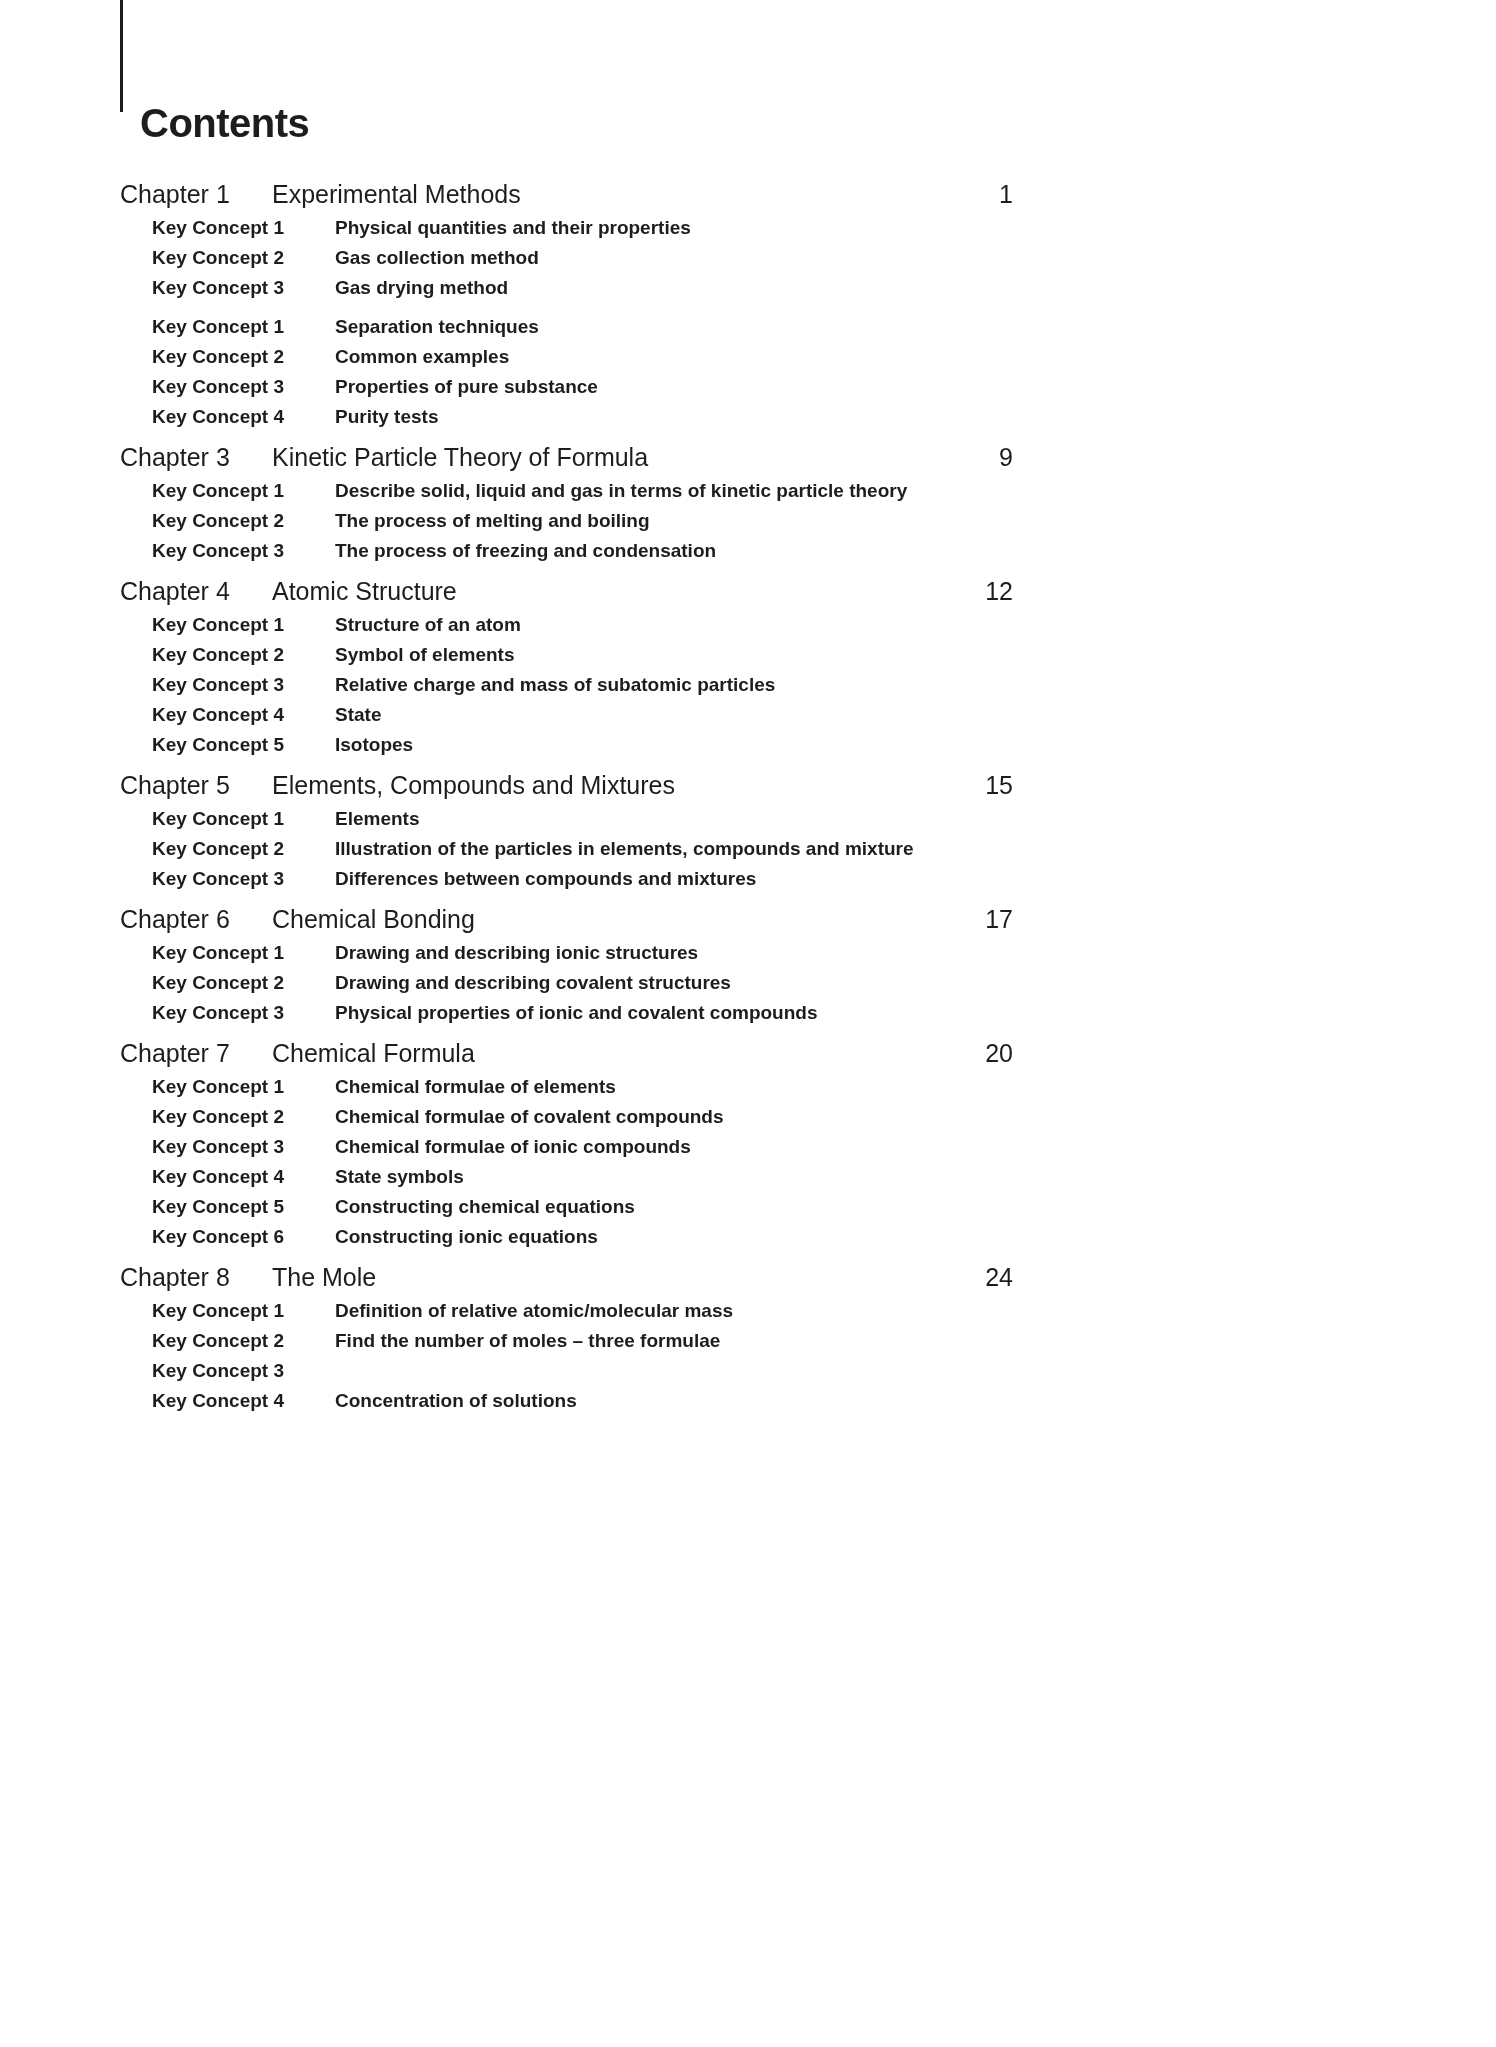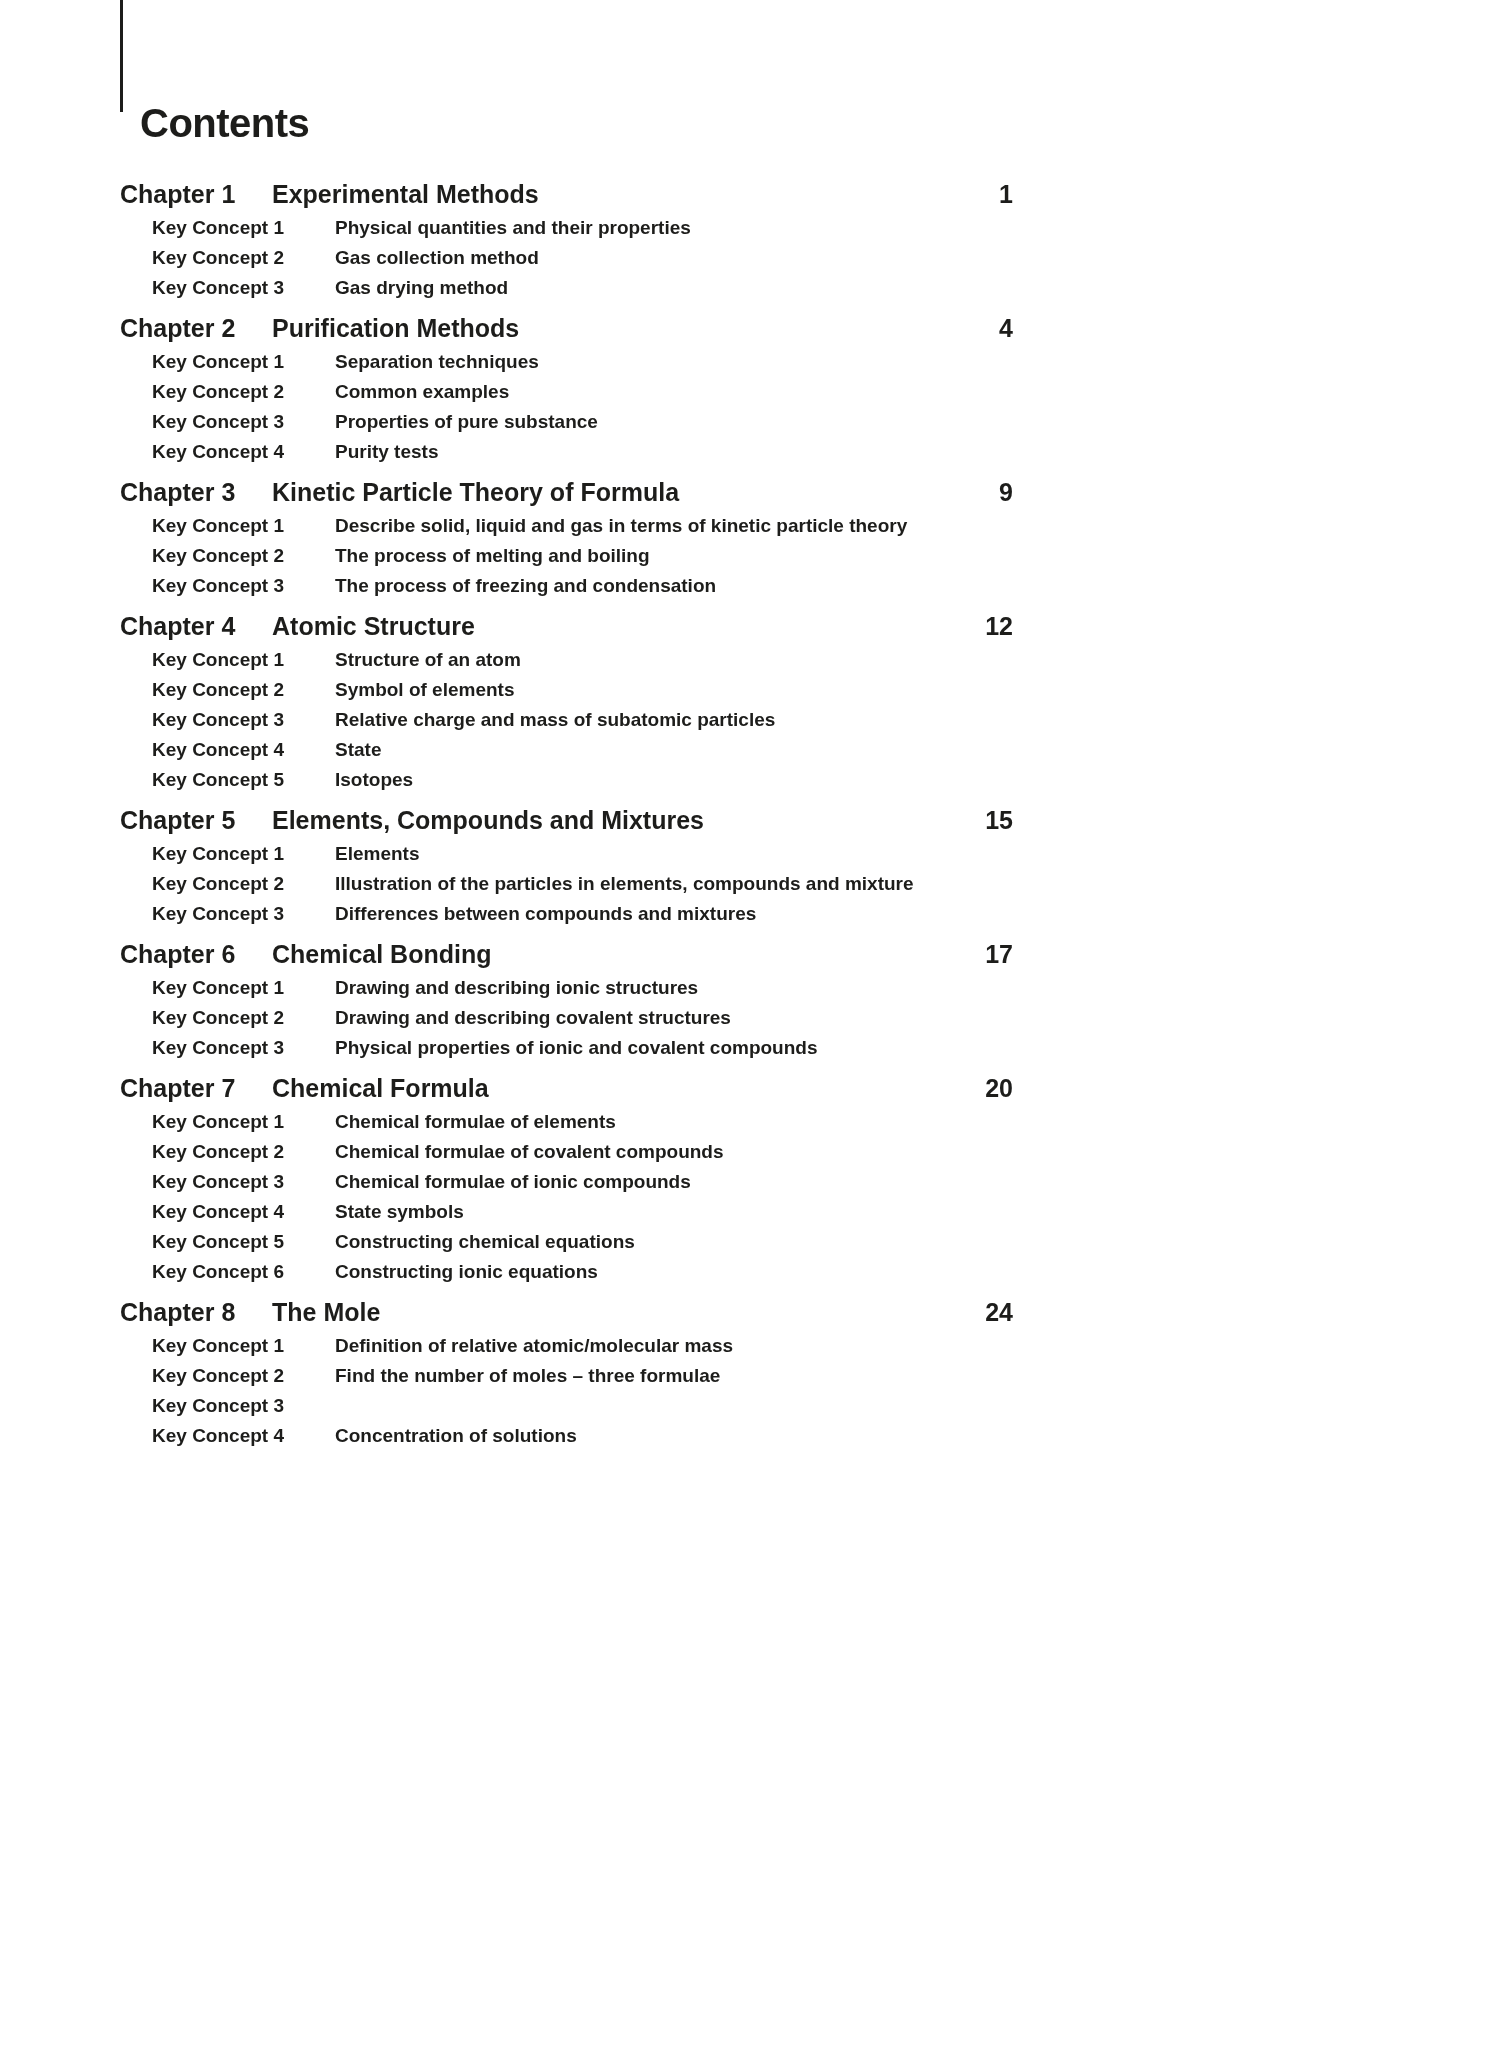--- a/index.html
+++ b/index.html
@@ -16,21 +16,21 @@
     position:absolute;left:140px;top:100px;margin:0;
     font-size:40px;font-weight:700;letter-spacing:-0.5px;line-height:46px;
   }
   .toc{
     position:absolute;left:120px;top:160px;right:483px;
   }
   .chapter{margin-top:9px;}
   .chapter:first-child{margin-top:18px;}
   .chapter-row{
     display:flex;align-items:baseline;line-height:32px;margin-bottom:3px;
-    font-size:25px;font-weight:700;
+    font-size:25px;font-weight:400;
   }
   .chapter-label{width:152px;flex:none;}
   .chapter-title{flex:1;}
   .chapter-page{flex:none;text-align:right;min-width:40px;}
   .kc-row{
     display:flex;align-items:baseline;line-height:30px;
     padding-left:32px;font-size:19px;font-weight:700;
   }
   .kc-label{width:183px;flex:none;}
   .kc-text{flex:1;}
@@ -55,25 +55,20 @@
         <div class="kc-row">
           <span class="kc-label">Key Concept 2</span>
           <span class="kc-text">Gas collection method</span>
         </div>
         <div class="kc-row">
           <span class="kc-label">Key Concept 3</span>
           <span class="kc-text">Gas drying method</span>
         </div>
       </div>
       <div class="chapter">
-        <div class="chapter-row">
-          <span class="chapter-label">Chapter 2</span>
-          <span class="chapter-title">Purification Methods</span>
-          <span class="chapter-page">4</span>
-        </div>
         <div class="kc-row">
           <span class="kc-label">Key Concept 1</span>
           <span class="kc-text">Separation techniques</span>
         </div>
         <div class="kc-row">
           <span class="kc-label">Key Concept 2</span>
           <span class="kc-text">Common examples</span>
         </div>
         <div class="kc-row">
           <span class="kc-label">Key Concept 3</span>

